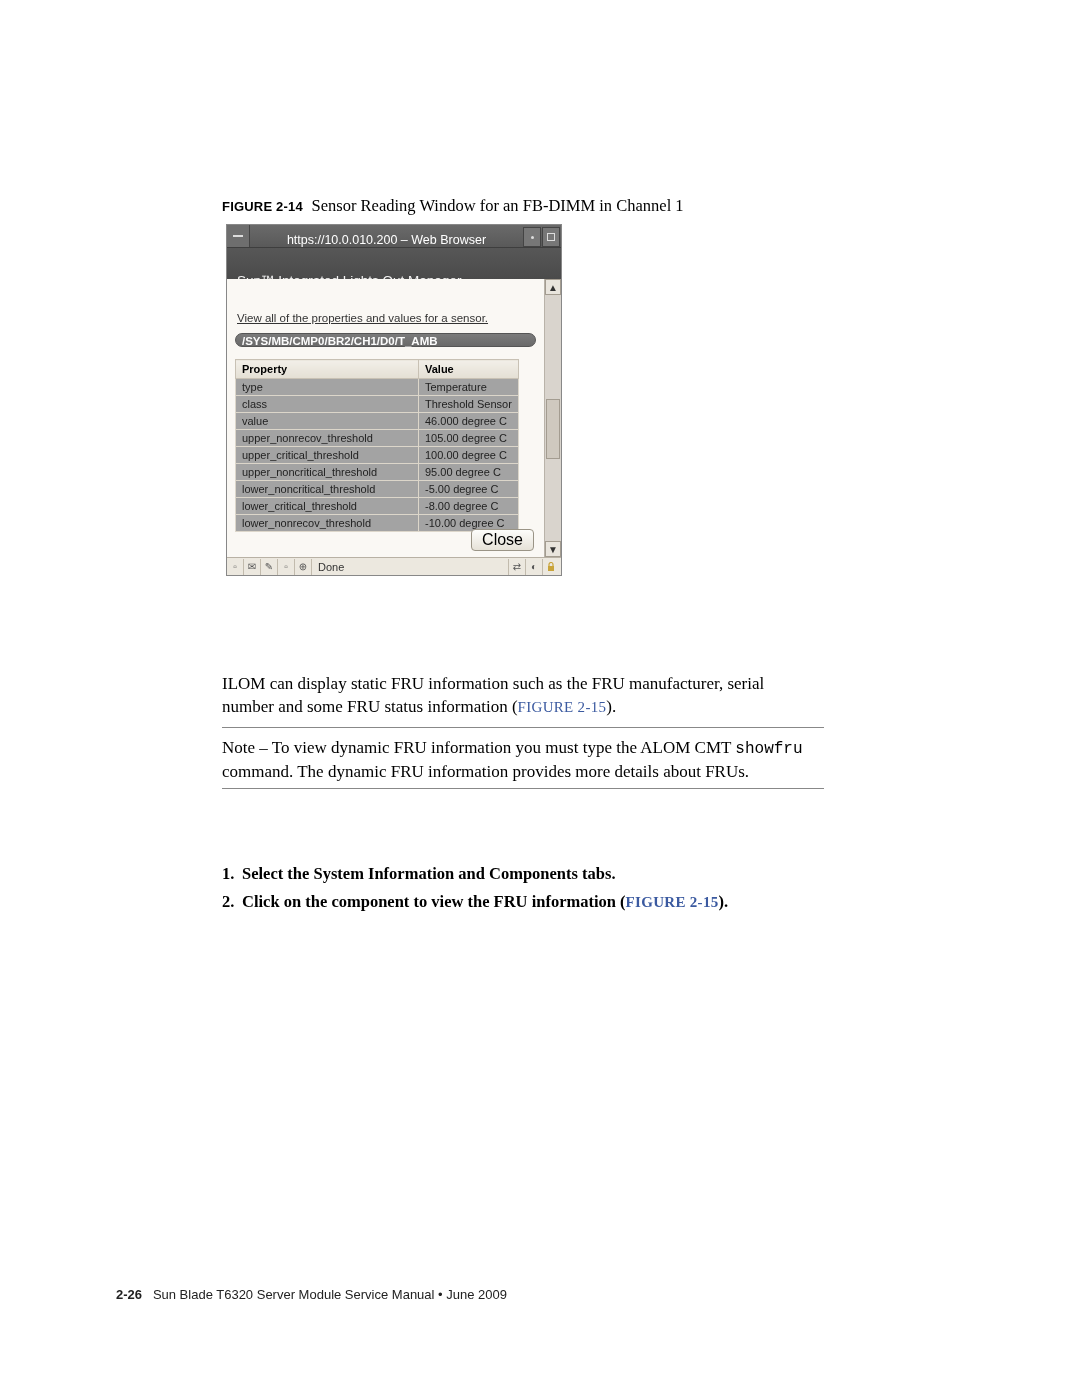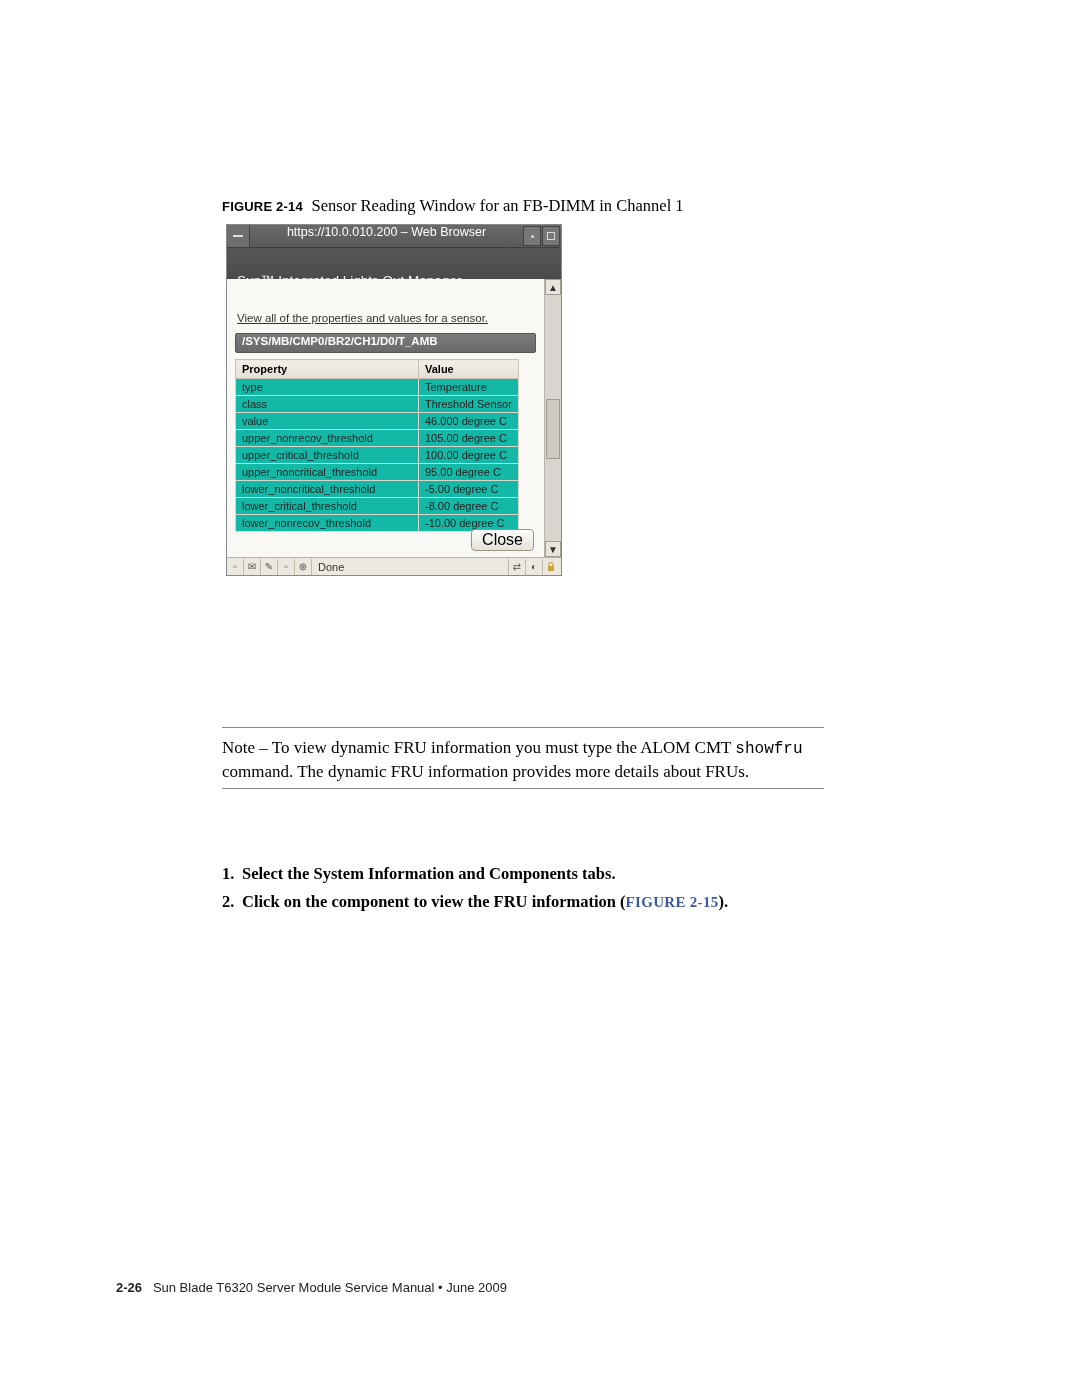--- a/index.html
+++ b/index.html
@@ -44,21 +44,21 @@
     border: 1px solid #888;
     background: #f6f3ef;
     box-sizing: border-box;
     font-family: Arial, Helvetica, sans-serif;
     color: #000;
   }
   .titlebar {
     height: 22px;
     background: linear-gradient(#6a6a6a, #595959);
     display: flex;
-    align-items: flex-start;
+    align-items: flex-end;
     color: #fff;
     font-size: 12px;
     position: relative;
     border-bottom: 1px solid #3e3e3e;
   }
   .titlebar .wm-left {
     width: 22px;
     height: 22px;
     background: #6e6e6e;
     border-right: 1px solid #444;
@@ -162,40 +162,40 @@
     top: 33px;
     font-size: 11.5px;
     color: #333;
     text-decoration: underline;
   }
   .pathbar {
     position: absolute;
     left: 8px;
     right: 8px;
     top: 54px;
-    height: 20px;
+    height: 14px;
     background: linear-gradient(#7b7b7b, #696969);
     border: 1px solid #555;
-    border-radius: 2px;
+    border-radius: 8px;
     color: #fcfcfc;
     font-weight: bold;
     font-size: 11.5px;
     padding: 1px 6px 0 6px;
     box-sizing: border-box;
   }
 
   
   .tbl {
     position: absolute;
     left: 8px;
     right: 8px;
     top: 80px;
     border: 1px solid #c8c1b4;
     border-collapse: collapse;
-    background: #14b8a6;
+    background: #a3a3a3;
     font-size: 11px;
   }
   .tbl th {
     text-align: left;
     background: linear-gradient(#f2efe8, #e4dfd4);
     border: 1px solid #c8c1b4;
     padding: 3px 6px;
     font-weight: bold;
     font-size: 11px;
   }
@@ -330,21 +330,21 @@
     text-decoration: none;
     font-weight: bold;
     font-variant: small-caps;
     font-size: 15px;
     letter-spacing: 0.3px;
   }
 
   .footer {
     position: absolute;
     left: 116px;
-    bottom: 102px;
+    bottom: 95px;
     font-family: Arial, Helvetica, sans-serif;
     font-size: 13px;
     color: #222;
   }
   .footer b { font-weight: bold; }
 </style>
 </head>
 <body>
 
 <div class="page">
@@ -447,20 +447,23 @@
           <svg viewBox="0 0 10 10">
               <rect x="2" y="4" width="6" height="5" fill="#c9a43a"></rect>
               <path d="M3 4 V2.5 a2 2 0 0 1 4 0 V4" fill="none" stroke="#c9a43a" stroke-width="1.2"></path>
             </svg>
         </div>
       </div>
     </div>
   </div>
 
 
+  <div class="para1">
+    <span>ILOM can display static FRU information such as the FRU manufacturer, serial number and some FRU status information (</span><a href="#">FIGURE 2-15</a><span>).</span>
+  </div>
 
   <div class="rule" style="top:727px"></div>
   <div class="note">
     <b>Note –</b><span> To view dynamic FRU information you must type the ALOM CMT </span><code>showfru</code><span> command. The dynamic FRU information provides more details about FRUs.</span>
   </div>
   <div class="rule" style="top:788px"></div>
 
 
   <div class="ol">
     <div class="item">

